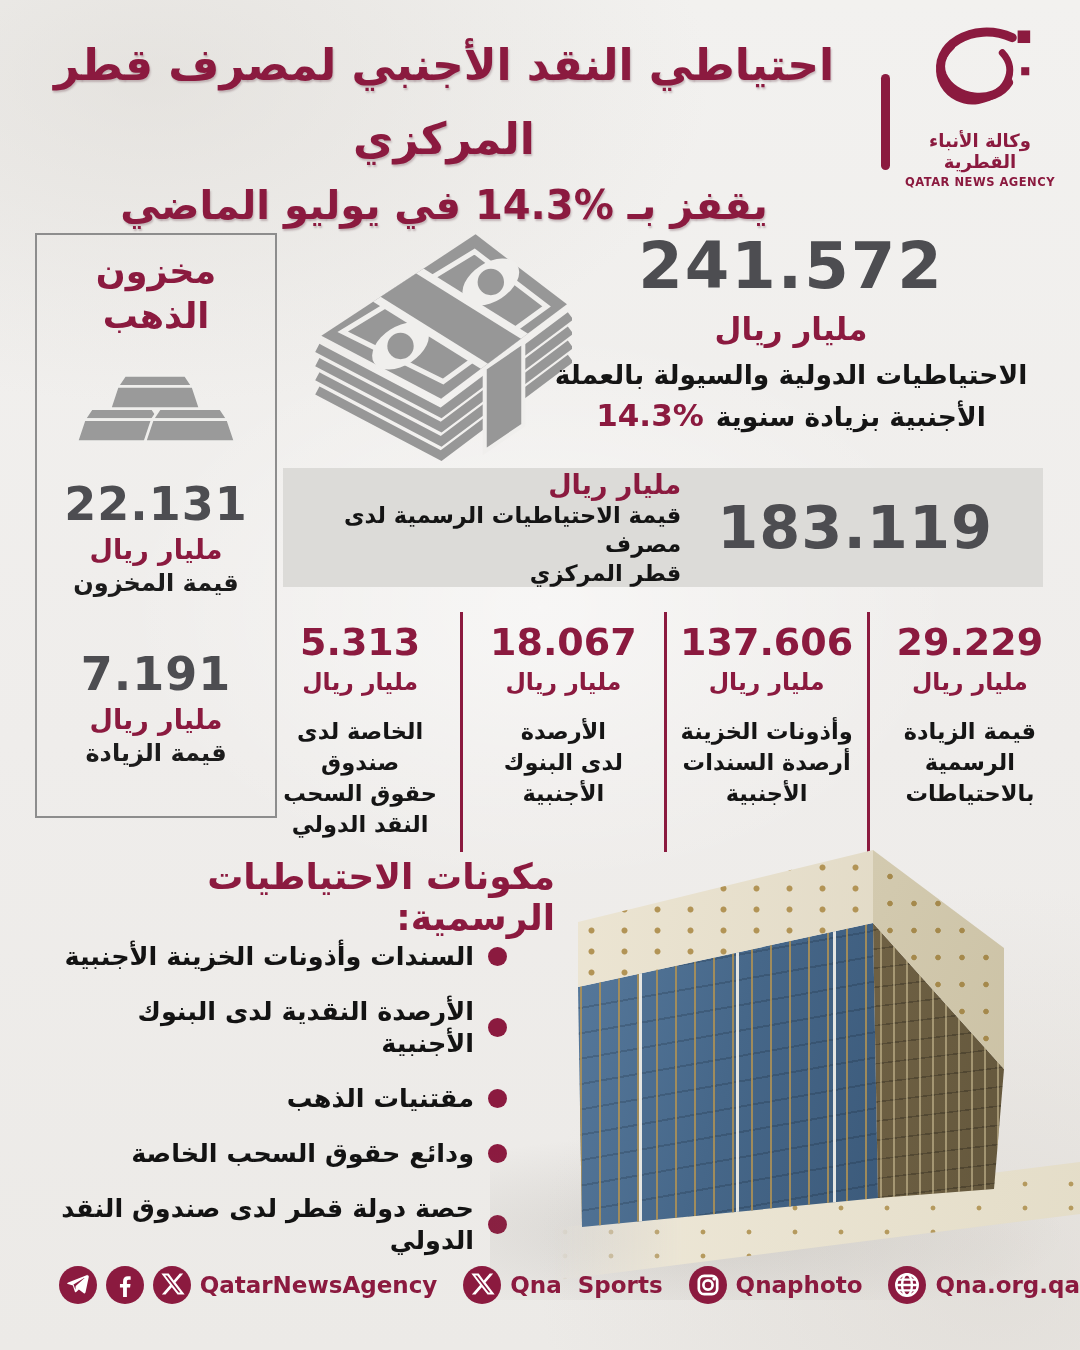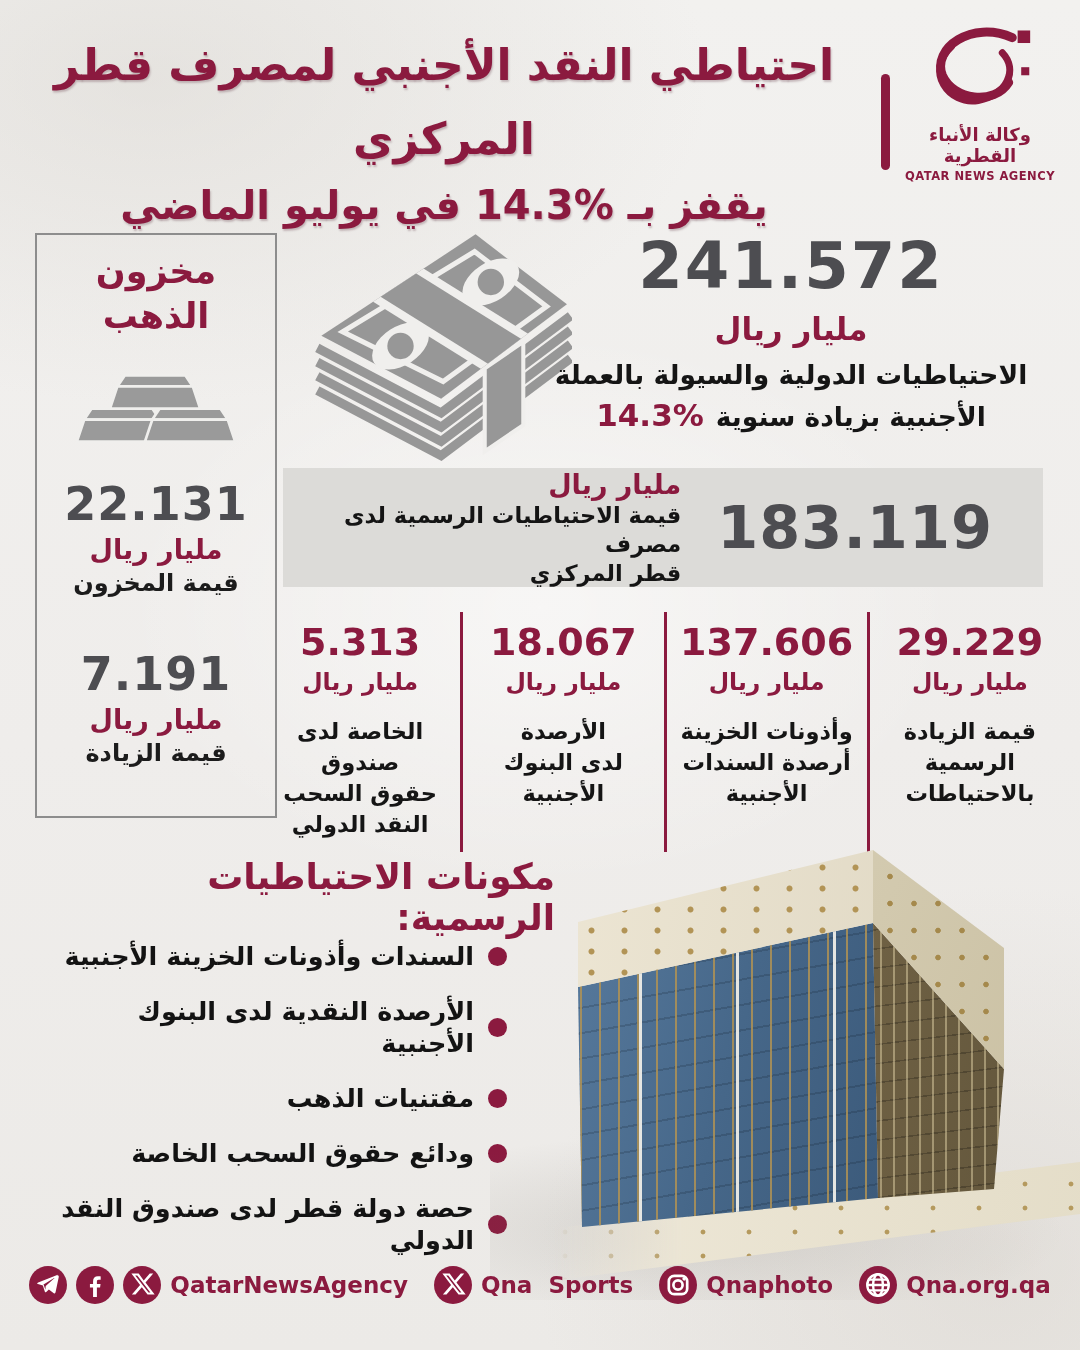--- a/index.html
+++ b/index.html
@@ -23,21 +23,21 @@
   .abs{position:absolute;}
 
   
   #header-title{left:18px;top:28px;width:852px;text-align:center;color:var(--maroon);
     font-weight:800;text-shadow:1px 2px 2px rgba(70,25,40,.25);}
   #header-title .t1{font-size:44px;line-height:74px;}
   #header-title .t2{font-size:40px;line-height:58px;}
   #sep-bar{left:881px;top:74px;width:9px;height:96px;background:var(--maroon);border-radius:5px;}
   #logo{left:901px;top:26px;width:158px;text-align:center;color:var(--maroon);}
   #logo svg{width:124px;height:86px;display:block;margin:0 auto;}
-  .logo-ar{font-size:18px;font-weight:800;margin-top:12px;}
+  .logo-ar{font-size:18px;font-weight:800;margin-top:18px;}
   .logo-en{font-size:11.5px;font-weight:700;letter-spacing:.5px;margin-top:3px;}
 
   
   #gold-box{left:35px;top:233px;width:242px;height:585px;border:2px solid #8d8d8d;text-align:center;}
   .gb-title{margin-top:14px;font-size:35px;line-height:45px;font-weight:800;color:var(--maroon);}
   #gold-box .gold-svg{width:162px;height:100px;margin-top:14px;}
   .gb-val{font-size:46px;font-weight:800;color:var(--num);margin-top:24px;line-height:1;letter-spacing:1px;}
   .gb-val.v2{margin-top:54px;}
   .gb-unit{font-size:27px;font-weight:800;color:var(--maroon);margin-top:7px;}
   .gb-label{font-size:24px;font-weight:700;color:#1c1c1c;margin-top:4px;}
@@ -101,21 +101,21 @@
       repeating-linear-gradient(90deg, rgba(176,146,84,.85) 0 2px, rgba(176,146,84,0) 2px 19px),
       repeating-linear-gradient(170deg, rgba(8,18,28,.17) 0 2px, rgba(8,18,28,0) 2px 25px),
       linear-gradient(105deg,#5b7ea1 0%,#466789 38%,#3a5878 72%,#314d6b 100%);}
   #b-right-glass{clip-path:polygon(331px 87px,462px 233px,452px 353px,336px 362px);
     background:
       repeating-linear-gradient(90deg, rgba(236,221,176,.45) 0 2px, rgba(236,221,176,0) 2px 13px),
       repeating-linear-gradient(173deg, rgba(0,0,0,.22) 0 1.5px, rgba(0,0,0,0) 1.5px 19px),
       linear-gradient(100deg,#8c7c54,#6f6144 55%,#5f5339 100%);}
 
   
-  #footer{left:0;top:1266px;width:1080px;display:flex;justify-content:center;align-items:center;gap:26px;z-index:5;}
+  #footer{left:0;top:1266px;width:1080px;display:flex;justify-content:flex-end;align-items:center;gap:26px;z-index:5;}
   .f-group{display:flex;align-items:center;gap:9px;cursor:pointer;}
   .f-icon{width:38px;height:38px;display:block;}
   .f-label{font-size:23px;font-weight:700;color:var(--maroon);white-space:pre;}
 </style>
 </head>
 <body>
 
 <div id="page">
 
   <div id="header-title" class="abs" dir="rtl">

